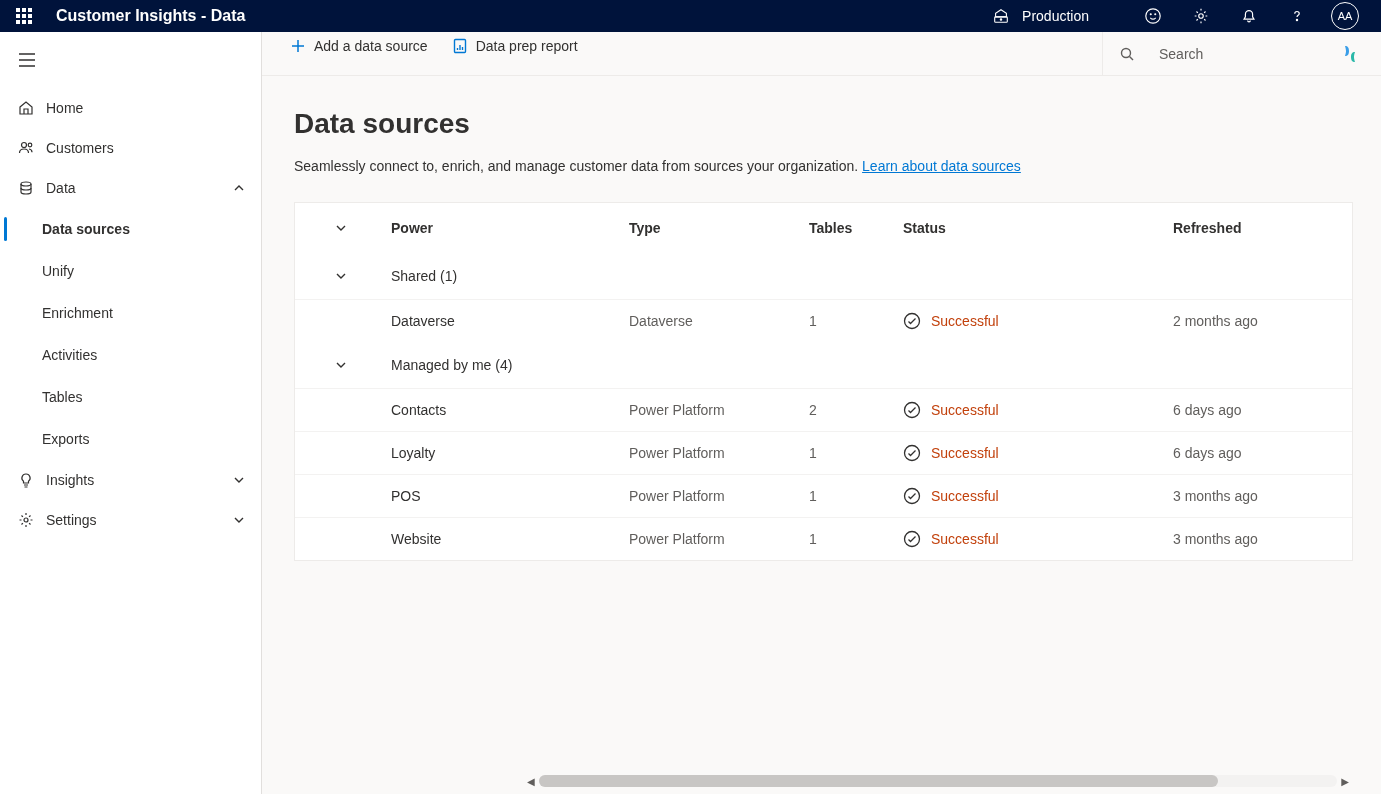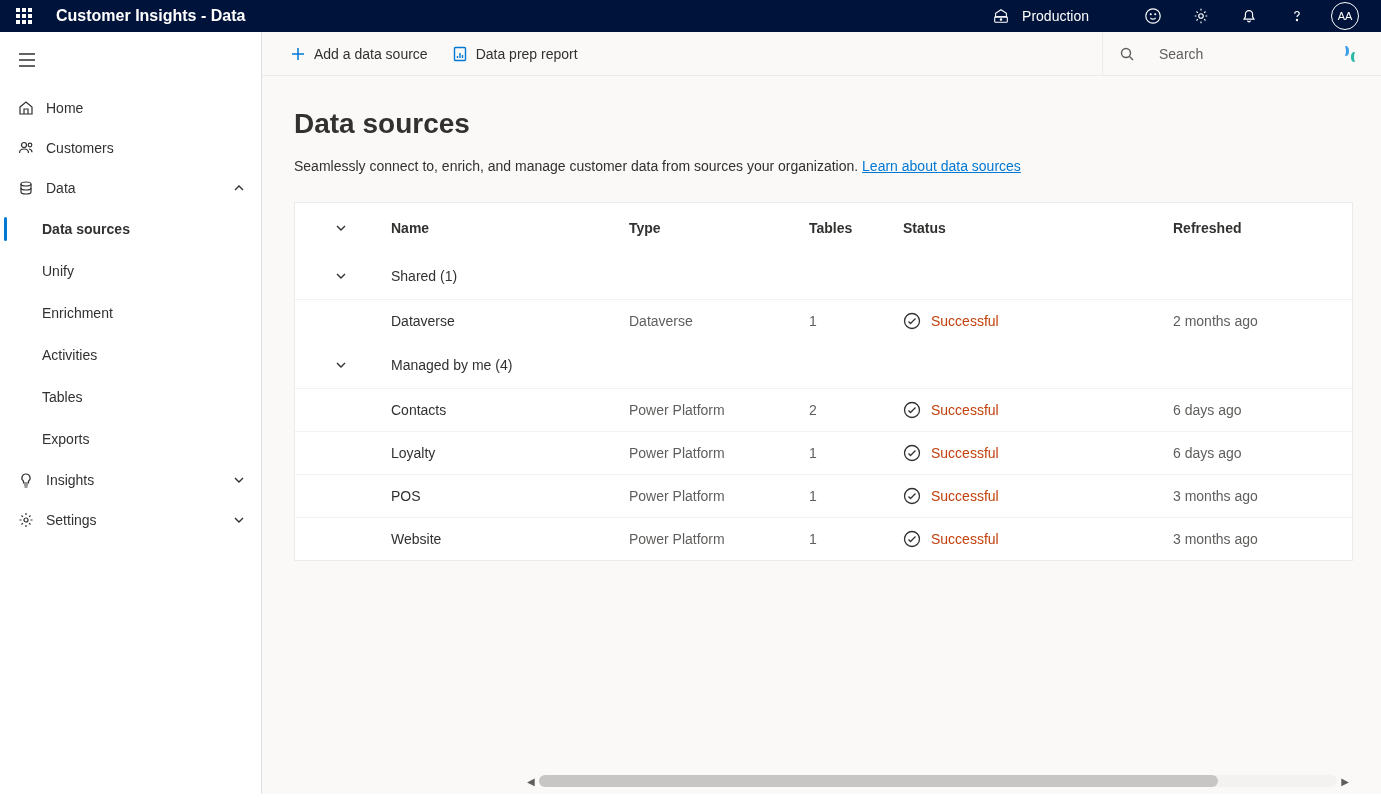--- a/index.html
+++ b/index.html
@@ -27,21 +27,21 @@
   .nav-icon { width: 20px; display: flex; align-items: center; justify-content: center; margin-right: 10px; }
   .nav-chevron { position: absolute; right: 16px; }
   .sub-item { height: 42px; display: flex; align-items: center; padding-left: 42px; cursor: pointer; color: #323130; }
   .sub-item.active { font-weight: 600; background: #fff; }
   .sub-item.active::before { content: ""; position: absolute; left: 4px; width: 3px; height: 24px; background: #0078d4; border-radius: 2px; }
   .sub-item { position: relative; }
 
   
   .content { flex: 1; display: flex; flex-direction: column; background: #faf9f8; overflow: hidden; }
   .cmdbar { height: 44px; background: #faf9f8; border-bottom: 1px solid #edebe9; display: flex; align-items: center; padding: 0 20px 0 28px; }
-  .cmd-btn { display: flex; align-items: center; gap: 8px; height: 32px; padding: 0 12px 0 0; cursor: pointer; color: #323130; margin-right: 12px; }
+  .cmd-btn { display: flex; gap: 8px; height: 32px; padding: 0 12px 0 0; cursor: pointer; color: #323130; margin-right: 12px; }
   .cmd-icon { color: #0078d4; }
   .search-wrap { margin-left: auto; display: flex; align-items: center; border-left: 1px solid #edebe9; height: 44px; padding-left: 16px; gap: 24px; }
   .search-input { border: none; background: transparent; outline: none; font-size: 14px; width: 140px; color: #605e5c; }
   .search-input::placeholder { color: #605e5c; }
   .copilot { margin-left: 16px; }
 
   .page-body { padding: 32px 28px 0 32px; overflow: auto; flex: 1; position: relative; }
   .page-title { font-size: 28px; font-weight: 600; margin-bottom: 18px; }
   .page-desc { font-size: 14px; color: #323130; margin-bottom: 28px; }
   .page-desc a { color: #0078d4; text-decoration: underline; cursor: pointer; }
@@ -283,21 +283,21 @@
 
       <div class="table-card">
         <div class="thead">
           <div class="cell-chevron">
               <span>
                 <svg width="12" height="12" viewBox="0 0 12 12" fill="none" stroke="#323130" stroke-width="1.4">
                   <path d="M2 4l4 4 4-4"></path>
                 </svg>
               </span>
             </div>
-          <div class="cell-name">Name</div>
+          <div class="cell-name">Power</div>
           <div>Type</div>
           <div>Tables</div>
           <div>Status</div>
           <div>Refreshed</div>
         </div>
         <div id="table-body">
             <div class="group-row">
               <div class="cell-chevron">
                 <span>
                   <svg width="12" height="12" viewBox="0 0 12 12" fill="none" stroke="#323130" stroke-width="1.4">

